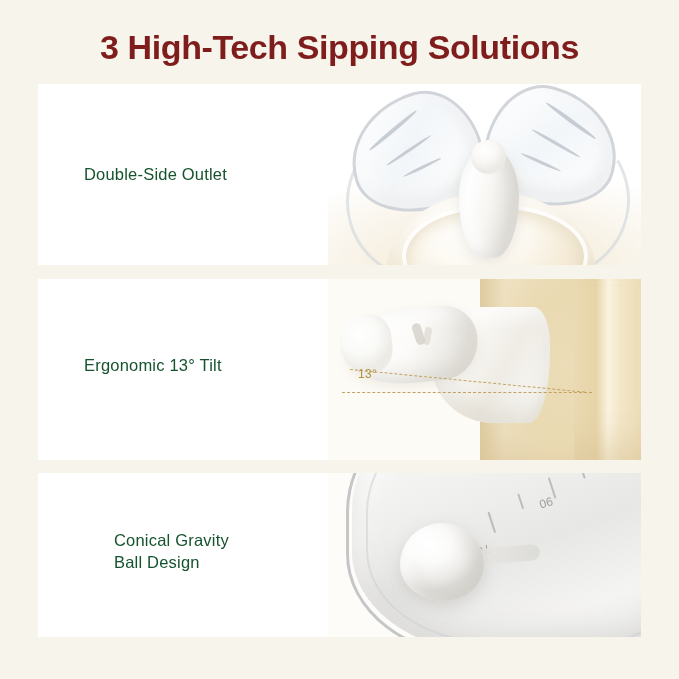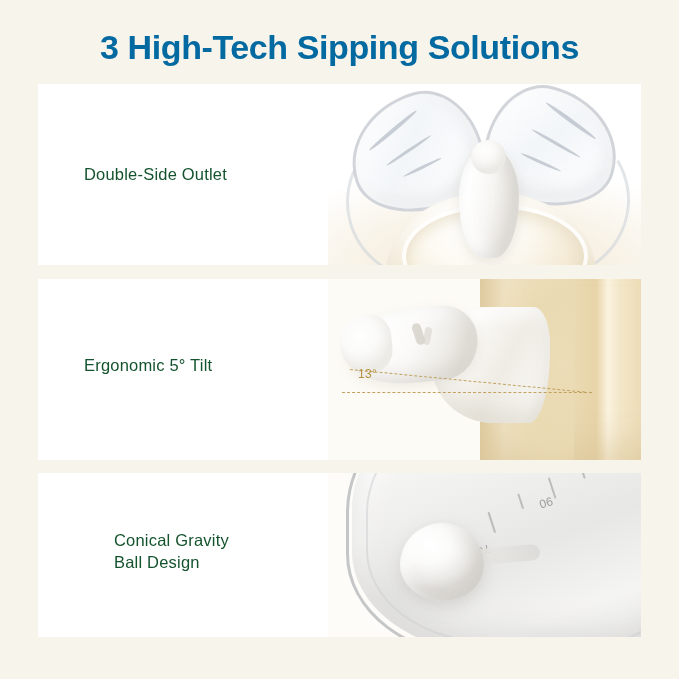--- a/index.html
+++ b/index.html
@@ -23,21 +23,21 @@
   
   .page-title {
     position: absolute;
     left: 0;
     top: 28px;
     width: 679px;
     text-align: center;
     font-size: 34px;
     font-weight: bold;
     letter-spacing: -0.4px;
-    color: #0369a1;
+    color: #7f1d1d;
     font-family: "Liberation Sans", sans-serif;
     white-space: nowrap;
   }
 
   
   .card {
     position: absolute;
     left: 38px;
     width: 603px;
     background: #ffffff;
@@ -356,21 +356,21 @@
       <div class="p2-neck"></div>
       <div class="p2-nipple"></div>
       <div class="p2-nipple-tip"></div>
       <div class="p2-vent"></div>
       <div class="p2-vent2"></div>
       <div class="p2-dash-base"></div>
       <div class="p2-dash-tilt"></div>
       <div class="p2-angle-text">13°</div>
     </div>
 
-    <div class="card-label">Ergonomic 5° Tilt</div>
+    <div class="card-label">Ergonomic 13° Tilt</div>
   </div>
 
   <div class="card" id="card-3">
     <div class="card-art">
       <div class="p3-bg"></div>
       <div class="p3-bottle"></div>
       <div class="p3-rim"></div>
       <div class="p3-inner-rim"></div>
 
       <div class="p3-scale">

